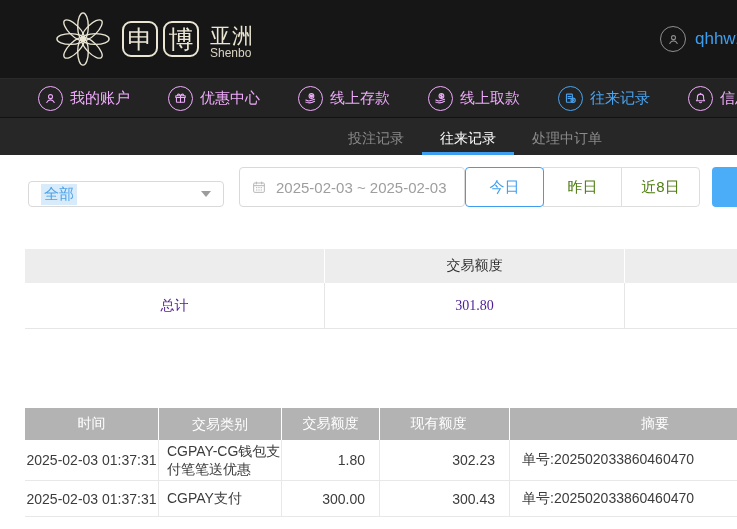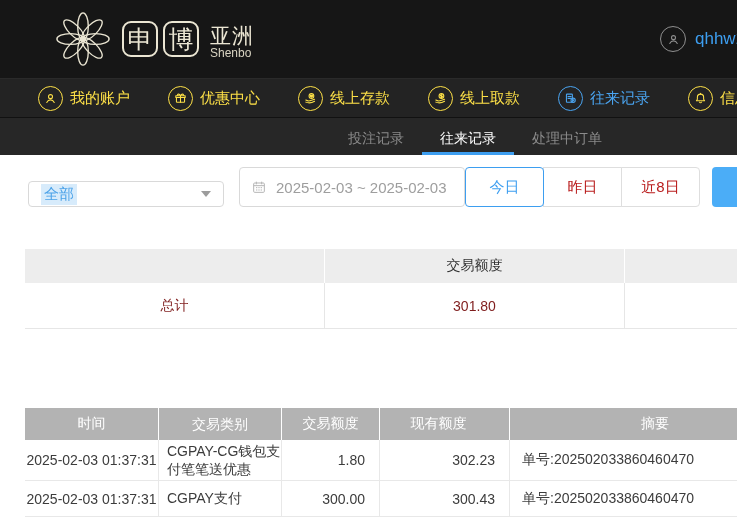--- a/index.html
+++ b/index.html
@@ -21,21 +21,21 @@
   .icon-ring { width:26px; height:26px; border:1.5px solid currentColor; border-radius:50%;
                display:inline-flex; align-items:center; justify-content:center; flex:0 0 auto; }
   .icon-ring svg { width:15px; height:15px; stroke:currentColor; fill:none;
                    stroke-width:1.7; stroke-linecap:round; stroke-linejoin:round; }
   .avatar { color:#8f8f8f; }
   .username { color:#3d9ef0; font-size:17px; }
 
   
   .navbar { height:40px; background:#232323; border-top:1px solid #2a2a2a; border-bottom:1px solid #111;
             display:flex; align-items:center; padding-left:38px; gap:38px; }
-  .nav-item { display:flex; align-items:center; gap:7px; color:#fde047; font-size:15px; cursor:pointer; white-space:nowrap; }
+  .nav-item { display:flex; align-items:center; gap:7px; color:#f0abfc; font-size:15px; cursor:pointer; white-space:nowrap; }
   .nav-item .icon-ring { width:25px; height:25px; }
   .nav-item.active { color:#4aa4f0; }
 
   
   .subtabs { height:37px; background:#272727; display:flex; justify-content:center; }
   .tab { padding:0 18px; display:flex; align-items:center; color:#8b8b8b; font-size:14px;
          border-bottom:3px solid transparent; cursor:pointer;margin-top:8px; }
   .tab.active { color:#ffffff; border-bottom-color:#3d9ef0; }
 
   
@@ -43,35 +43,35 @@
   .select-box { width:196px; border:1px solid #d9d9d9; border-radius:4px; background:#fff;
                 display:flex; align-items:center; position:relative;margin-top:14px; }
   .select-value { margin-left:12px; background:#d7ebfb; color:#4ba2e8; font-size:15px; padding:1px 3px; }
   .caret-down { position:absolute; right:12px; width:0; height:0;
                 border-left:5px solid transparent; border-right:5px solid transparent; border-top:6px solid #9c9c9c; }
   .date-box { width:226px; margin-left:15px; border:1px solid #d9d9d9; border-radius:4px; background:#fff;
               display:flex; align-items:center; gap:9px; padding-left:11px; }
   .date-box svg { width:16px; height:16px; stroke:#b5b5b5; fill:none; stroke-width:1.5; }
   .date-text { color:#9e9e9e; font-size:15px; white-space:nowrap; }
   .btn-group { display:flex; }
-  .qbtn { width:79px; background:#fff; border:1px solid #dedede; color:#b91c1c; font-size:15px;
+  .qbtn { width:79px; background:#fff; border:1px solid #dedede; color:#4d7c0f; font-size:15px;
           margin-left:-1px; cursor:pointer; font-family:inherit; }
   .qbtn:first-child { border-radius:4px 0 0 4px; margin-left:0; }
   .qbtn:last-child { border-radius:0 4px 4px 0; }
   .qbtn.active { border-color:#3d9ef0; color:#3d9ef0; position:relative; z-index:2; border-radius:4px; }
   .search-btn { width:60px; margin-left:12px; background:#4badf7; border:none; border-radius:4px; cursor:pointer; }
 
   
   .summary-table { margin:42px 0 0 25px; width:900px; font-size:14px; color:#333; }
   .summary-head { display:flex; height:34px; background:#ededed; }
   .summary-head .cell { width:300px; display:flex; align-items:center; justify-content:center; border-right:1px solid #fff; }
   .summary-head .cell:last-child { border-right:none; }
   .summary-body { display:flex; height:46px; }
   .summary-body .cell { width:300px; display:flex; align-items:center; justify-content:center;
-                        border-bottom:1px solid #e6e6e6; border-right:1px solid #e6e6e6; color:#7f1d1d; }
+                        border-bottom:1px solid #e6e6e6; border-right:1px solid #e6e6e6; color:#4c1d95;font-family:Liberation Serif, serif; }
   .summary-body .cell:last-child { border-right:none; }
 
   
   .tx-table { margin:79px 0 0 25px; width:783px; font-size:14px; }
   .tx-row { display:flex; }
   .tx-head .cell { background:#b3b3b3; color:#fff; height:32px; display:flex; align-items:center; justify-content:center;
                    border-right:1px solid #fff; }
   .tx-head .cell:last-child { border-right:none; }
   .tx-body .cell { display:flex; align-items:center; border-right:1px solid #e8e8e8; border-bottom:1px solid #e8e8e8;
                    color:#3c3c3c; }

